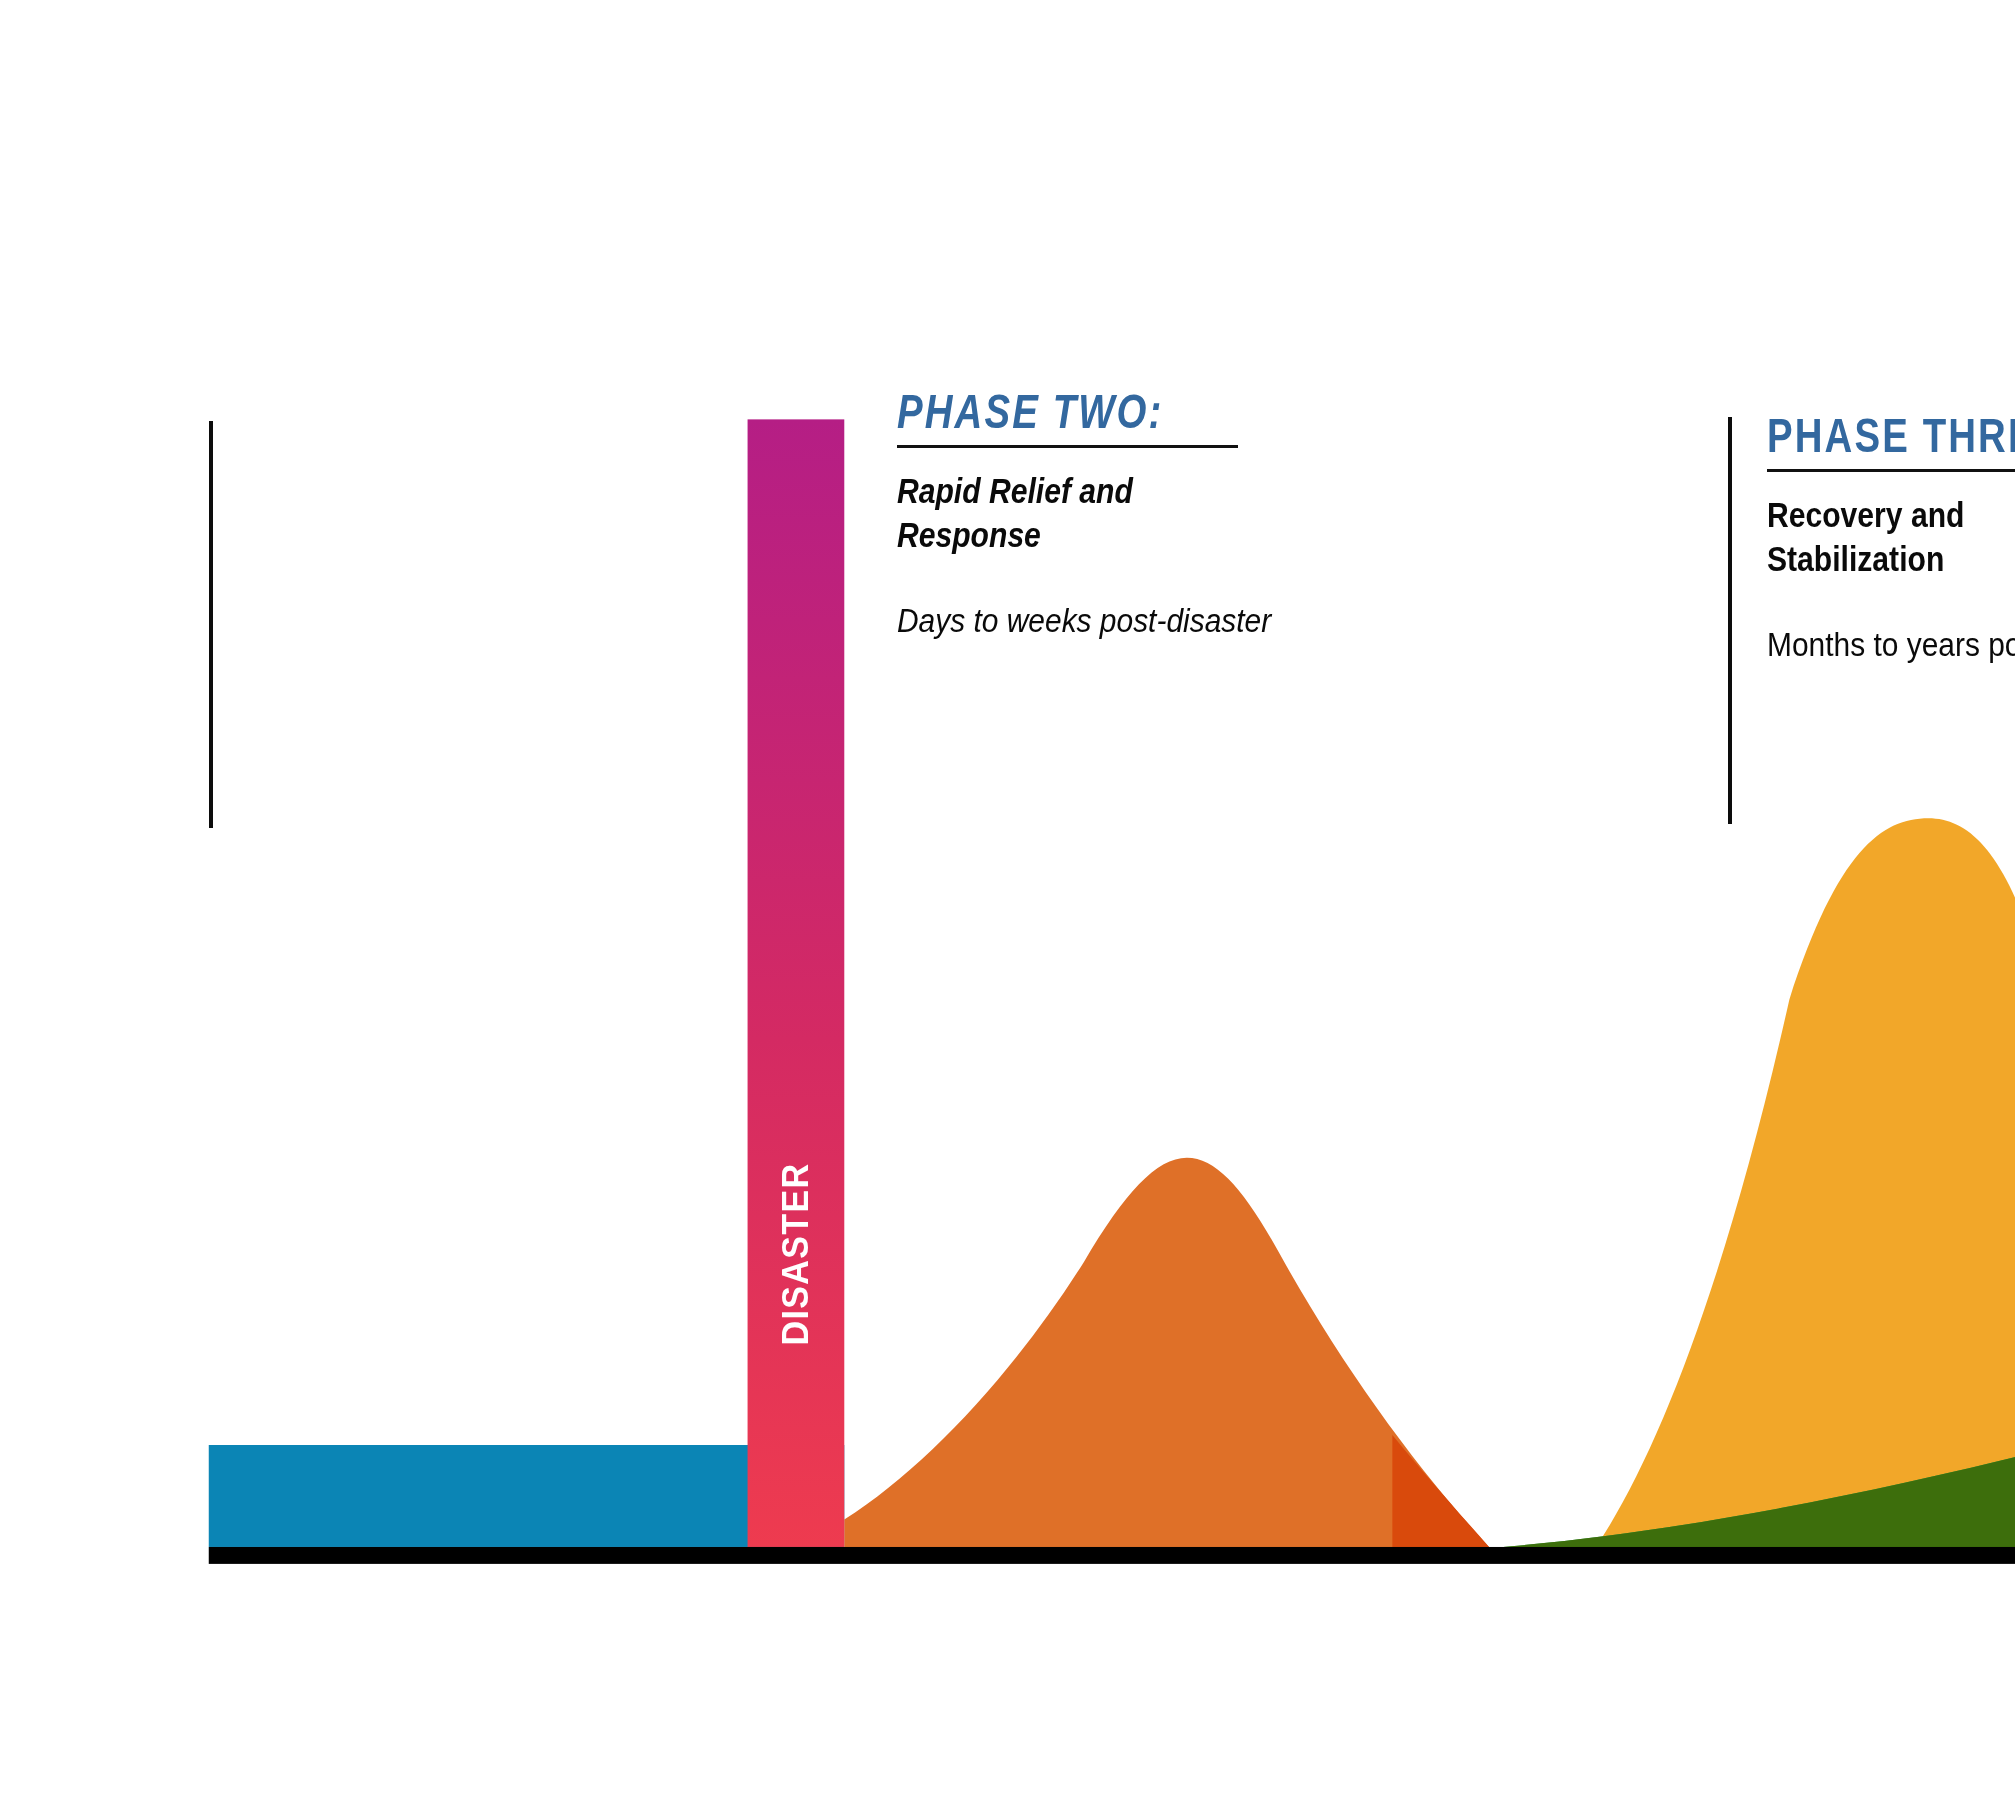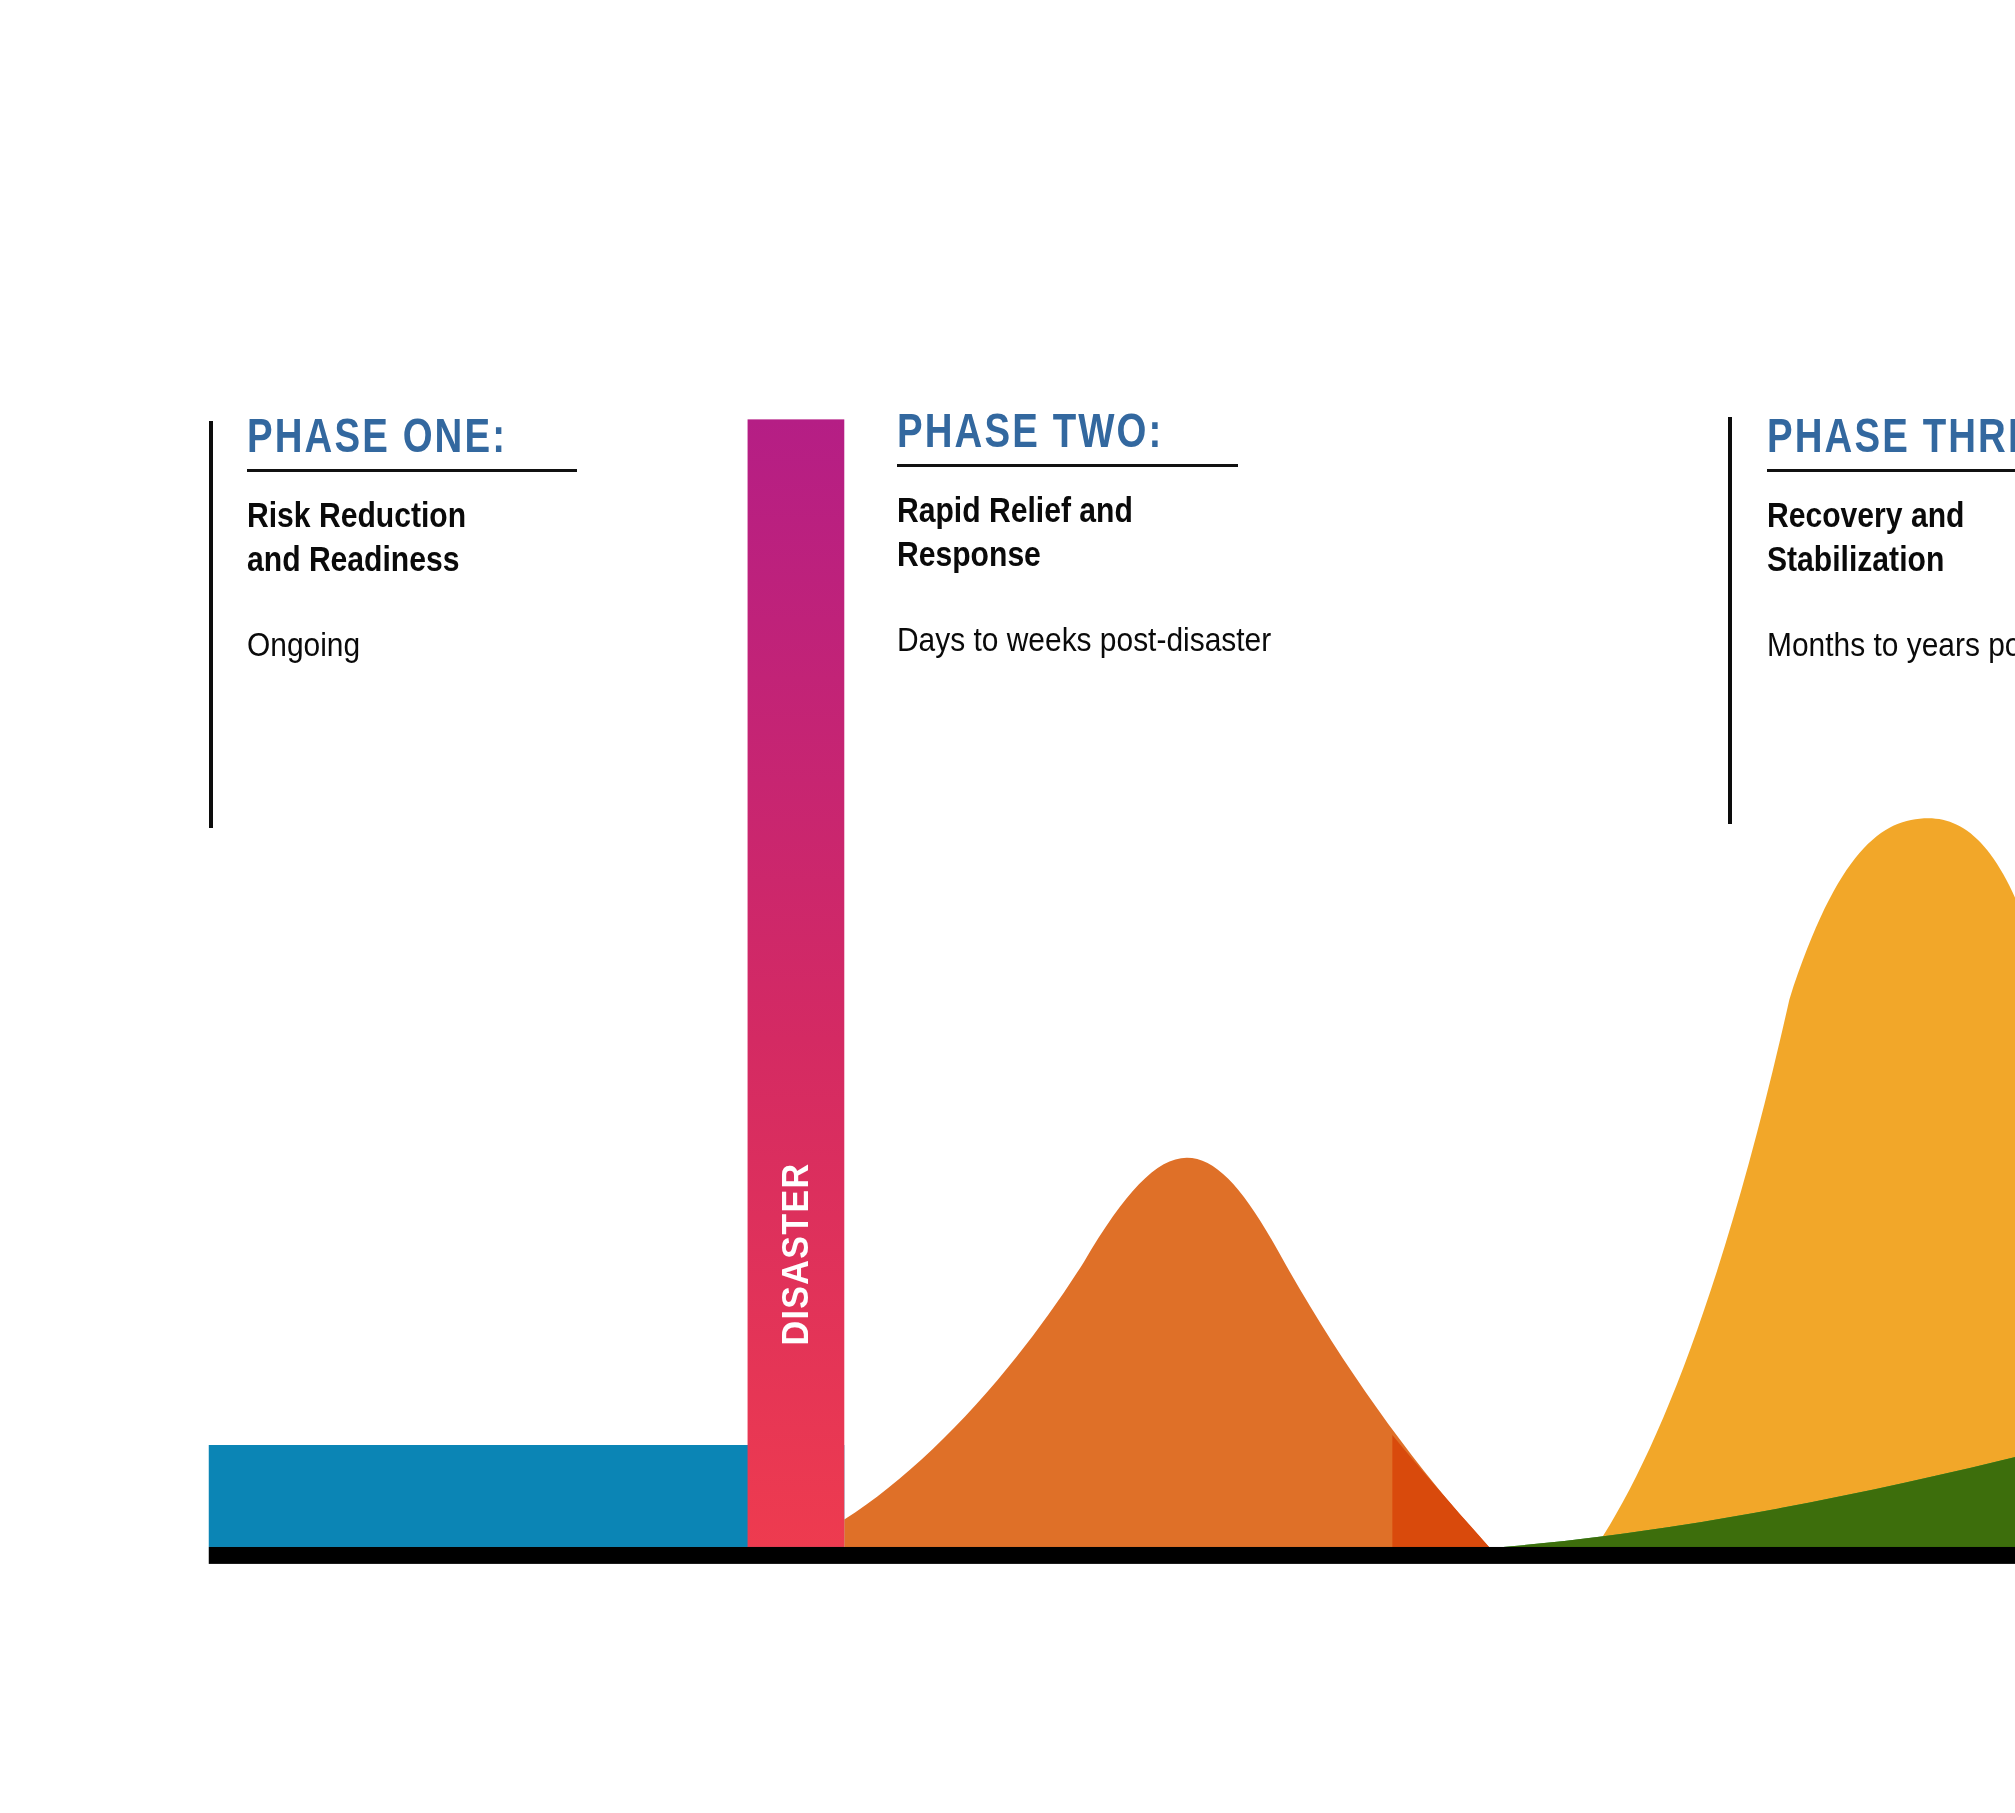--- a/index.html
+++ b/index.html
@@ -122,29 +122,22 @@
     </g>
 
     <rect x="518" y="3838" width="7172" height="42" fill="#000000"></rect>
 
     <rect x="7167" y="1065" width="19" height="2790" fill="#000000"></rect>
   </svg>
 
   <div class="disaster-label" style="left:687px; top:1233px; width:218px;">DISASTER</div>
 
   <div class="phase-rule" style="left:209px; top:421px; height:407px;"></div>
-  <div class="phase-col" style="left:247px; top:412px; width:476px;">
-    <div class="phase-title">PHASE ONE:</div>
-    <div class="title-underline" style="width:330px;"></div>
-    <div class="phase-sub" style="margin-top:21px;">Risk Reduction
-and Readiness</div>
-    <div class="phase-time" style="margin-top:44px;">Ongoing</div>
-  </div>
 
-  <div class="phase-col" style="left:897px; top:407px; width:766px;">
+  <div class="phase-col" style="left:897px; top:388px; width:766px;font-style:italic;">
     <div class="phase-title">PHASE TWO:</div>
     <div class="title-underline" style="width:341px;"></div>
     <div class="phase-sub" style="margin-top:21px;">Rapid Relief and
 Response</div>
     <div class="phase-time" style="margin-top:44px;">Days to weeks post-disaster</div>
   </div>
 
   <div class="phase-rule" style="left:1728px; top:417px; height:407px;"></div>
   <div class="phase-col" style="left:1767px; top:412px; width:629px;">
     <div class="phase-title">PHASE THREE:</div>

